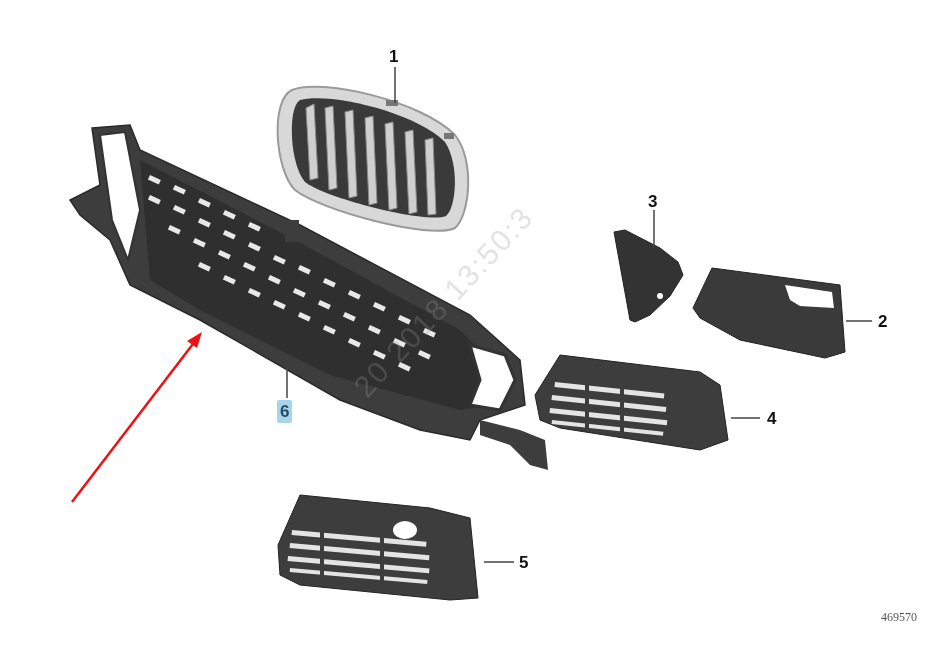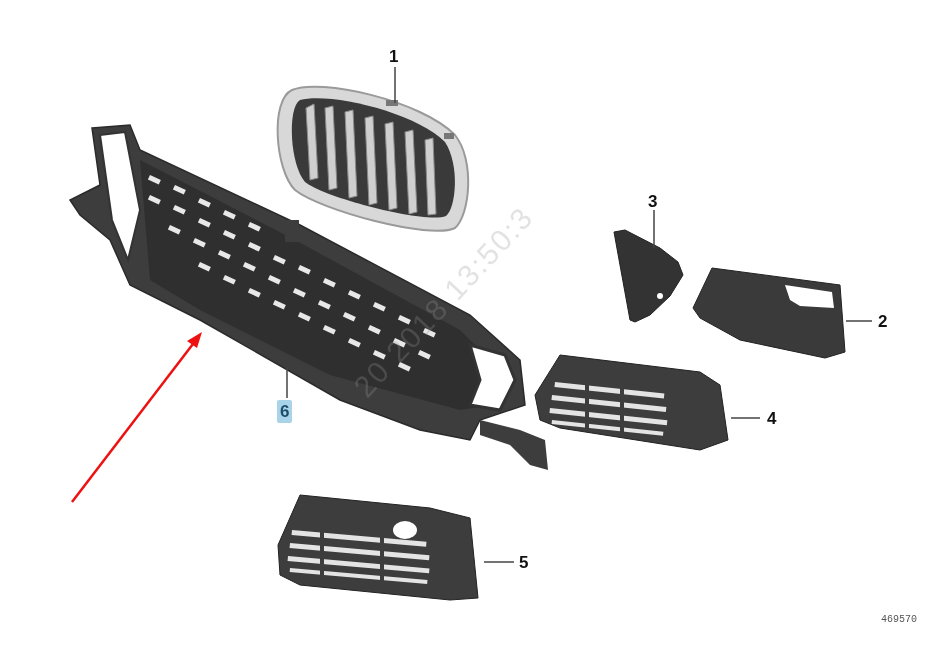--- a/index.html
+++ b/index.html
@@ -2,22 +2,22 @@
 <html><head>
   <meta charset="utf-8">
   <style>
     html, body { margin: 0; padding: 0; background: #ffffff; }
     body { width: 929px; height: 653px; position: relative; overflow: hidden;
       font-family: "Liberation Sans", sans-serif; }
     #diagram { position: absolute; left: 0; top: 0; width: 929px; height: 653px; }
     .callout-num { position: absolute; font-family: "Liberation Sans", sans-serif;
       font-weight: bold; font-size: 17px; color: #111; line-height: 1; }
     .callout-num.hl { background: #a9d3e8; color: #1e4e6a; padding: 3px 3px; border-radius: 2px; }
-    .docnum { position: absolute; right: 12px; bottom: 28px; font-size: 10px; color: #555;
-      font-family: Liberation Mono, monospace; }
+    .docnum { position: absolute; right: 12px; bottom: 28px; font-size: 12px; color: #555;
+      font-family: Liberation Serif, serif; }
     .watermark { position: absolute; left: 372px; top: 370px; font-size: 30px; color: rgba(150,150,150,0.28);
       transform: rotate(-47deg); transform-origin: left bottom; white-space: nowrap;
       font-family: "Liberation Sans", sans-serif; letter-spacing: 2px; pointer-events: none; }
   </style>
 </head>
 <body>
 
 <div id="diagram">
   <svg width="929" height="653" viewBox="0 0 929 653" xmlns="http://www.w3.org/2000/svg">
 

